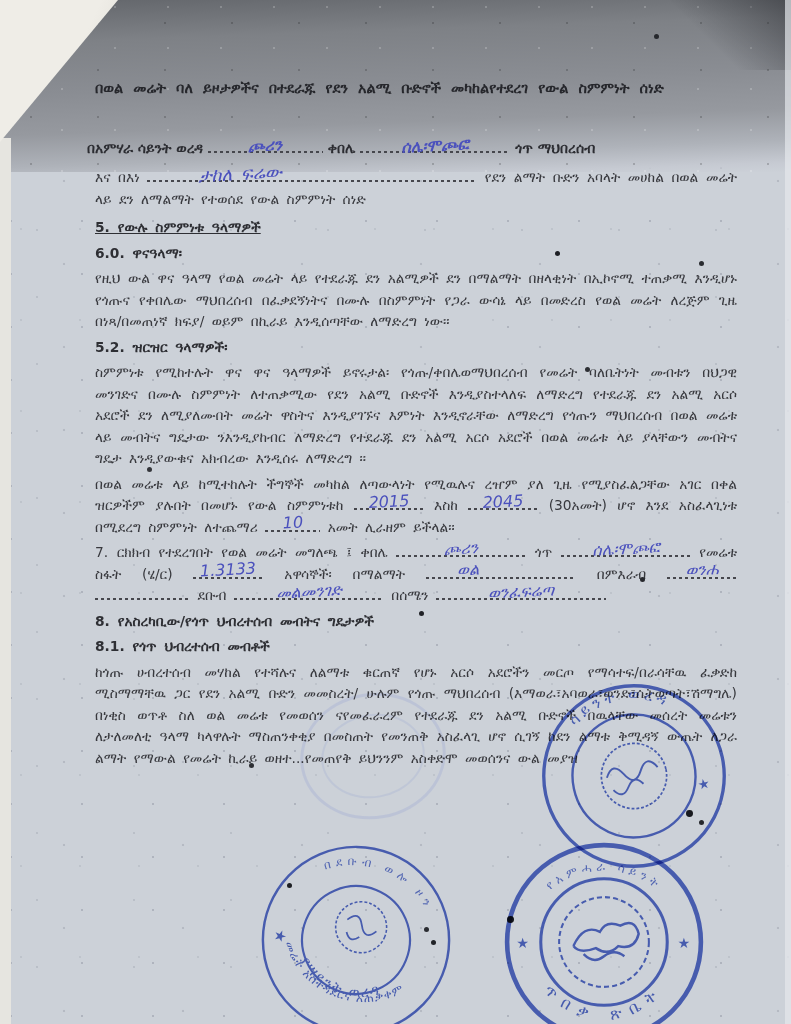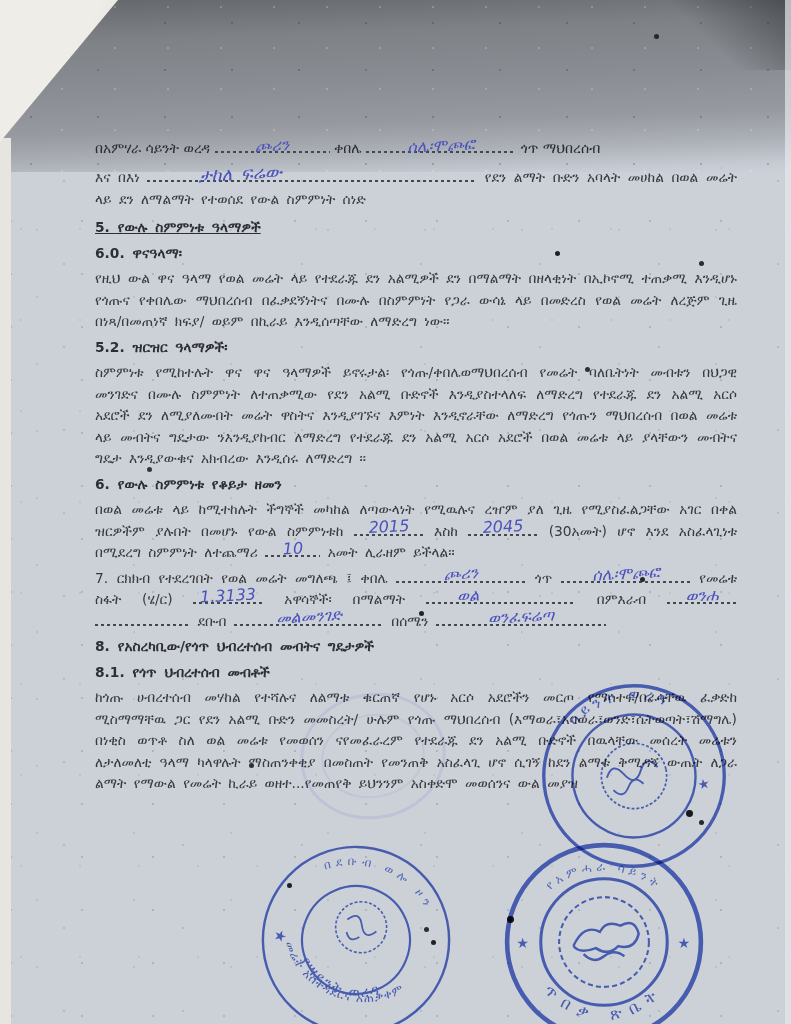--- a/index.html
+++ b/index.html
@@ -31,22 +31,22 @@
   .edge-right{position:absolute;right:0;top:0;bottom:0;width:6px;background:rgba(230,232,236,.7);z-index:2;}
   .specks{position:absolute;top:0;left:0;width:3px;height:3px;border-radius:50%;background:transparent;z-index:4;
     box-shadow:655px 35px 0 1px #26282d,556px 252px 0 1px #1d1f24,700px 262px 0 1px #2a2c31,
       420px 612px 0 1px #202227,641px 578px 0 1px #26282d,688px 812px 0 2px #181a1f,
       700px 821px 0 1px #26282d,288px 884px 0 1px #1d1f24,509px 918px 0 2px #14161b,
       432px 941px 0 1px #202227,425px 928px 0 1px #2a2c31,916px 0 0 1px #26282d,
       148px 468px 0 1px #33353a,586px 368px 0 1px #2d2f34,250px 764px 0 1px #2d2f34;}
   
   .title{position:absolute;left:95px;top:77px;width:642px;z-index:3;
     font-size:14.5px;line-height:23px;font-weight:bold;color:#26272c;text-align:justify;word-spacing:5px;}
-  .locline{position:absolute;left:95px;top:140px;width:642px;z-index:3;
-    font-size:14px;font-weight:normal;color:#2c2d32;white-space:nowrap;}
+  .locline{position:absolute;left:87px;top:140px;width:642px;z-index:3;
+    font-size:14px;font-weight:bold;color:#2c2d32;white-space:nowrap;}
   .flow{position:absolute;left:95px;top:167px;width:642px;z-index:3;
     font-size:13.8px;line-height:21.5px;text-align:justify;word-spacing:3px;color:#38393e;}
   .flow p{margin:0 0 4px;}
   .flow p.h{font-weight:bold;color:#2e2f34;}
   .flow p.h5{margin-top:7px;text-decoration:underline;}
   
   .blank{display:inline-block;position:relative;height:17px;vertical-align:-4px;}
   .blank::after{content:"";position:absolute;left:0;right:0;bottom:4px;height:1.6px;
     background:repeating-linear-gradient(90deg,#46474d 0 3px,transparent 3px 6px);}
   .hw{font-style:italic;color:#4b51bd;font-size:16px;white-space:nowrap;
@@ -67,20 +67,21 @@
 
 <div class="page">
   <div class="band"></div>
   <div class="corner-dark"></div>
   <div class="fold-edge"></div>
   <div class="fold"></div>
   <div class="edge-left"></div>
   <div class="edge-right"></div>
   <div class="specks"></div>
 
+  <div class="title">በወል መሬት ባለ ይዞታዎችና በተደራጁ የደን አልሚ ቡድኖች መካከልየተደረገ የውል ስምምነት ሰነድ</div>
 
   <div class="locline">
     <span>በአምሃራ ሳይንት ወረዳ</span>
     <span class="blank w115"><span class="hw">ጮሪን</span></span>
     <span>ቀበሌ</span>
     <span class="blank w150"><span class="hw">ሰሌ፡ሞጮፎ</span></span>
     <span>ጎጥ ማህበረሰብ</span>
   </div>
 
   <div class="flow">
@@ -90,21 +91,20 @@
       <span>የደን ልማት ቡድን አባላት መሀከል በወል መሬት ላይ ደን ለማልማት የተወሰደ የውል ስምምነት ሰነድ</span>
     </p>
 
     <p class="h h5">5. የውሉ ስምምነቱ ዓላማዎች</p>
     <p class="h">6.0. ዋናዓላማ፡</p>
     <p>የዚህ ውል ዋና ዓላማ የወል መሬት ላይ የተደራጁ ደን አልሚዎች ደን በማልማት በዘላቂነት በኢኮኖሚ ተጠቃሚ እንዲሆኑ የጎጡና የቀበሌው ማህበረሰብ በፈቃደኝነትና በሙሉ በስምምነት የጋራ ውሳኔ ላይ በመድረስ የወል መሬት ለረጅም ጊዜ በነጻ/በመጠነኛ ክፍያ/ ወይም በኪራይ እንዲሰጣቸው ለማድረግ ነው፡፡</p>
 
     <p class="h">5.2. ዝርዝር ዓላማዎች፡</p>
     <p>ስምምነቱ የሚከተሉት ዋና ዋና ዓላማዎች ይኖሩታል፡ የጎጡ/ቀበሌወማህበረሰብ የመሬት ባለቤትነት መብቱን በህጋዊ መንገድና በሙሉ ስምምነት ለተጠቃሚው የደን አልሚ ቡድኖች እንዲያስተላለፍ ለማድረግ የተደራጁ ደን አልሚ አርሶ አደሮች ደን ለሚያለሙበት መሬት ዋስትና እንዲያገኙና እምነት እንዲኖራቸው ለማድረግ የጎጡን ማህበረሰብ በወል መሬቱ ላይ መብትና ግዴታው ንእንዲያከብር ለማድረግ የተደራጁ ደን አልሚ አርሶ አደሮች በወል መሬቱ ላይ ያላቸውን መብትና ግዴታ እንዲያውቁና አክብረው እንዲሰሩ ለማድረግ ፡፡</p>
 
-    <p class="h">6. የውሉ ስምምነቱ የቆይታ ዘመን</p>
     <p>
       <span>በወል መሬቱ ላይ ከሚተከሉት ችግኞች መካከል ለጣውላነት የሚዉሉና ረዠም ያለ ጊዜ የሚያስፈልጋቸው አገር በቀል ዝርዎችም ያሉበት በመሆኑ የውል ስምምነቱከ</span>
       <span class="blank w70"><span class="hw">2015</span></span>
       <span>እስከ</span>
       <span class="blank w70"><span class="hw">2045</span></span>
       <span>(30አመት) ሆኖ እንደ አስፈላጊነቱ በሚደረግ ስምምነት ለተጨማሪ</span>
       <span class="blank w55"><span class="hw">10</span></span>
       <span>አመት ሊራዘም ይችላል።</span>
     </p>
 

